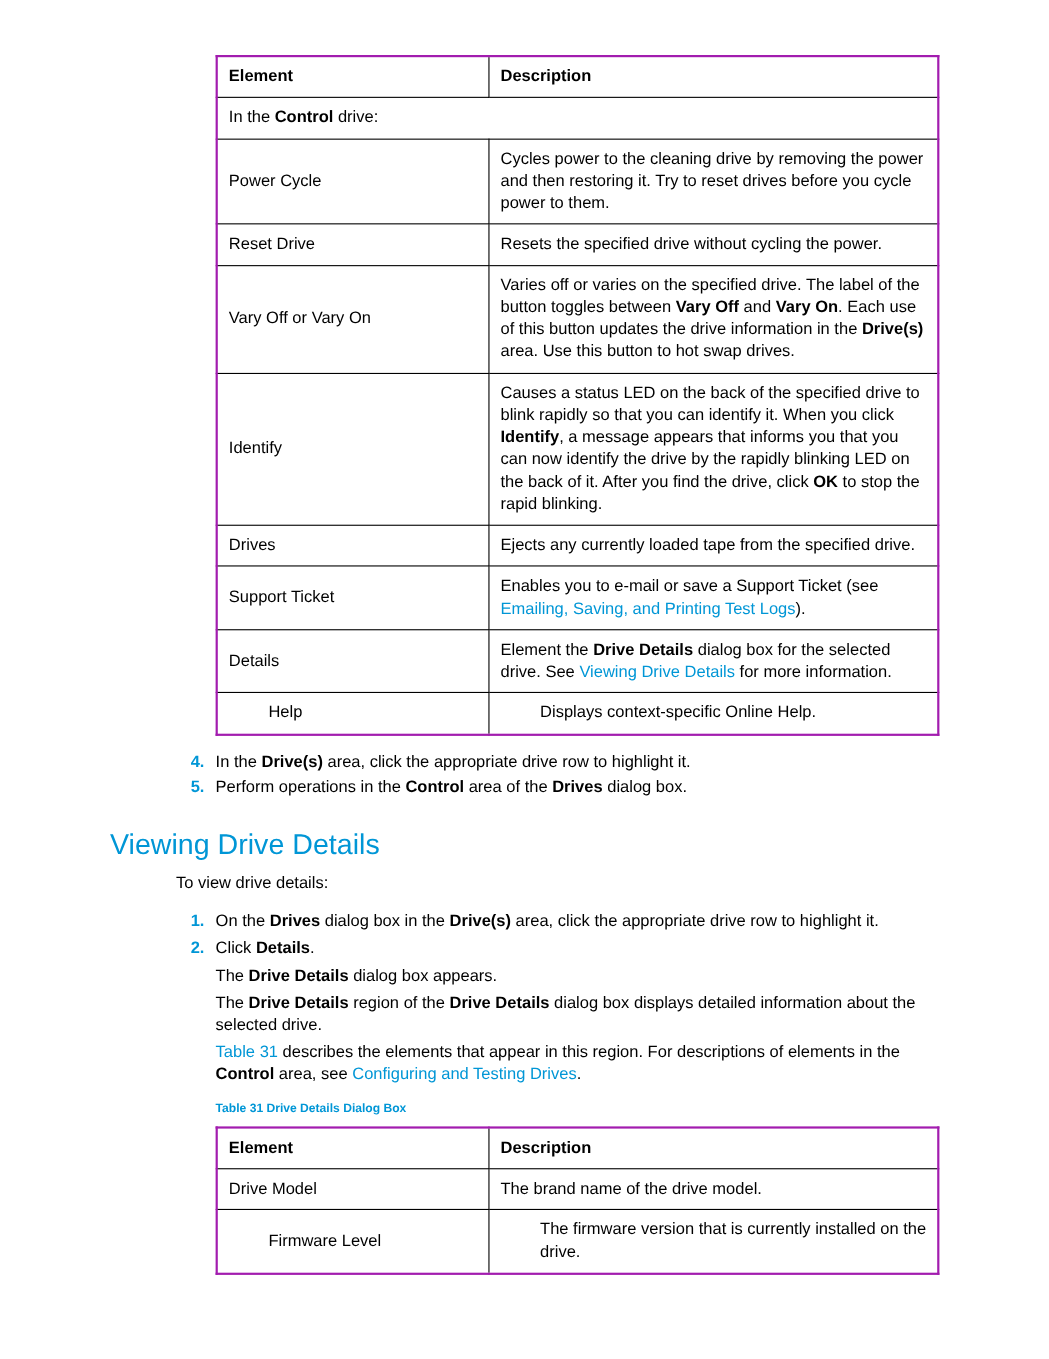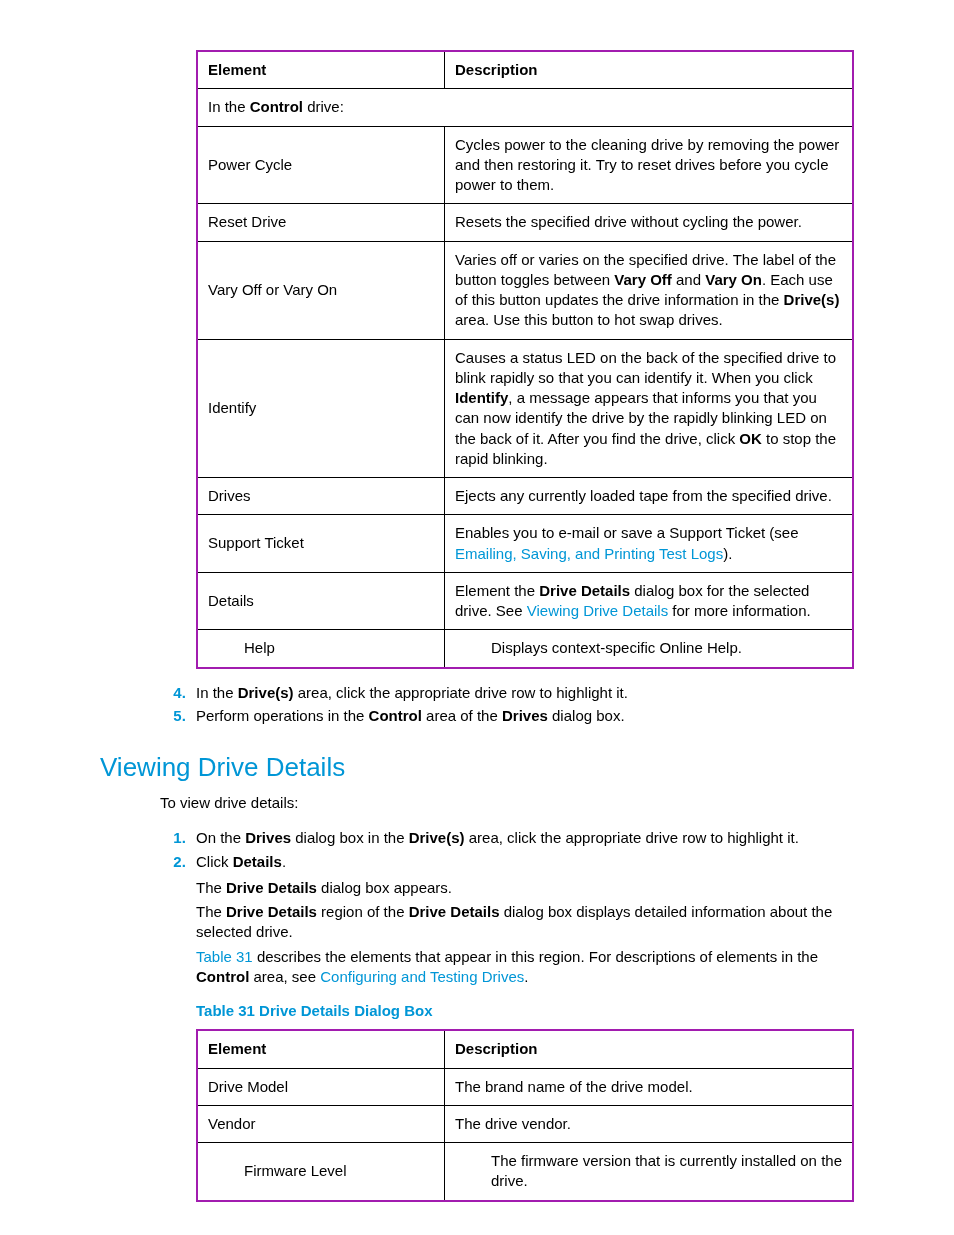--- a/index.html
+++ b/index.html
@@ -37,21 +37,21 @@
     font-family: Arial, sans-serif;
     font-weight: normal;
     color: #0096d6;
     font-size: 26px;
     margin: 24px 0 8px 0;
   }
   ol.steps { margin: 6px 0 6px 0; padding-left: 90px; }
   ol.steps li { margin: 3px 0; padding-left: 6px; }
   ol.steps li::marker { color: #0096d6; font-weight: bold; }
   .indent { margin-left: 96px; margin-top: 4px; margin-bottom: 4px; }
-  .table-title { color: #0096d6; font-weight: bold; margin: 14px 0 8px 96px; font-size: 15px; }
+  .table-title { color: #0096d6; font-weight: bold; margin: 14px 0 8px 96px; font-size: 11px; }
   .intro { margin-left: 60px; margin-top: 6px; }
   b { font-weight: bold; }
   table.data.inset { margin-left: 96px; width: calc(100% - 96px); }
   .th-desc { border-left: 1px solid #000; }
 </style>
 </head>
 <body>
 
 <table class="data inset">
   <tbody>
@@ -145,21 +145,17 @@
   <tbody>
       <tr>
     <th class="col1">Element</th>
     <th class="th-desc">Description</th>
   </tr>
   <tr>
     <td class="col1">Drive Model</td>
     <td>The brand name of the drive model.</td>
   </tr>
   <tr>
-    <td class="col1">Vendor</td>
-    <td>The drive vendor.</td>
-  </tr>
-  <tr>
     <td class="col1">Firmware Level</td>
     <td>The firmware version that is currently installed on the drive.</td>
   </tr>
 </tbody>
   </table>
 
 </body></html>

